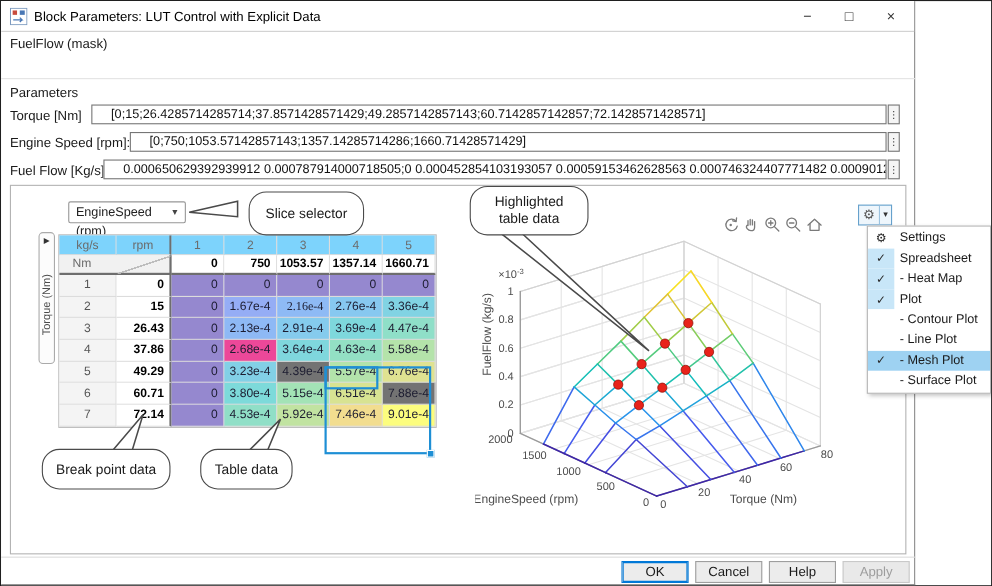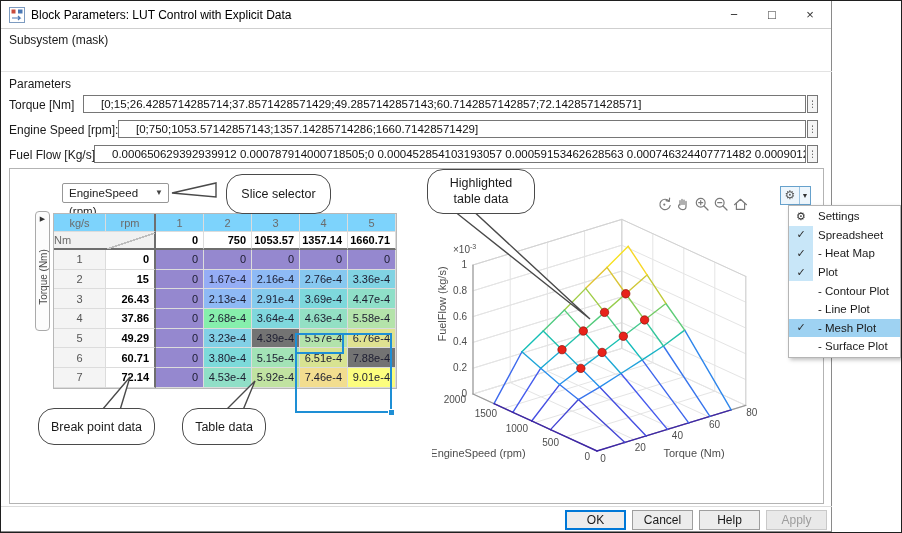--- a/index.html
+++ b/index.html
@@ -45,21 +45,21 @@
 
   
   #ss { position:absolute; left:43px; top:44px; border:1px solid #b8b8b8; background:#fff;
         display:grid; grid-template-columns:52px 50px repeat(5,48px); grid-template-rows:18px 18px repeat(7,19.7px); z-index:2; }
   #ss .c { border-right:1px solid #dcdcdc; border-bottom:1px solid #dcdcdc; display:flex; align-items:center; font-size:11px; overflow:hidden; }
   #ss .hc { background:#7dd3fc; color:#6b6b6b; justify-content:center; }
   #ss .rn { background:#f4f4f4; color:#555; justify-content:center; }
   #ss .bp { background:#fff; color:#000; font-weight:bold; justify-content:flex-end; padding-right:5px; }
   #ss .vh { background:#fff; color:#000; font-weight:bold; justify-content:flex-end; padding-right:5px; }
   #ss .heat { color:#1c1c30; justify-content:flex-end; padding-right:5px; }
-  #ss .nm { grid-column:1 / span 2; background:#f1f1f1; color:#6b6b6b; padding-left:0; position:relative; }
+  #ss .nm { grid-column:1 / span 2; background:#f1f1f1; color:#6b6b6b; padding-left:12px; position:relative; }
   #ss .thickR { border-right:2px solid #6e6e6e; }
   #ss .thickB { border-bottom:2px solid #6e6e6e; }
   .diag { position:absolute; left:53px; top:19px; width:48px; height:16px; z-index:3; pointer-events:none;
           background:linear-gradient(to bottom right, transparent calc(50% - 0.7px), #bdbdbd calc(50% - 0.7px), #bdbdbd calc(50% + 0.7px), transparent calc(50% + 0.7px)); }
   .sel-rect { position:absolute; left:241px; top:119px; width:97px; height:80px; border:2px solid #1e8fd5; z-index:4; pointer-events:none; }
   .sel-active { position:absolute; left:241px; top:119px; width:49px; height:21px; border:2px solid #1e8fd5; z-index:4; pointer-events:none; }
   .sel-handle { position:absolute; left:334px; top:195px; width:7px; height:7px; background:#1e8fd5; border:1px solid #fff; z-index:4; }
 
   
   #plot { position:absolute; left:422px; top:45px; z-index:1; }
@@ -100,21 +100,21 @@
         <rect x="2.5" y="2.5" width="4" height="4" fill="#c84b3c"></rect>
         <rect x="9" y="2.5" width="4.5" height="4" fill="#4a78b5"></rect>
         <path d="M3 11 h8 l-2 -2 m2 2 l-2 2" stroke="#4a78b5" fill="none" stroke-width="1.2"></path>
       </svg>
       <span class="title-text">Block Parameters: LUT Control with Explicit Data</span>
       <span class="winbtn btn-min">−</span>
       <span class="winbtn btn-max">□</span>
       <span class="winbtn btn-close">×</span>
     </div>
 
-    <div class="sec-head" style="top:32px;">Subsystem (mask)</div>
+    <div class="sec-head" style="top:32px;">FuelFlow (mask)</div>
     <div class="h-sep" style="top:70px;"></div>
     <div class="sec-head" style="top:76px;">Parameters</div>
 
     <div class="field-label" style="left:8px; top:97px;">Torque [Nm]</div>
     <div class="textbox" style="left:82px; top:94px; width:723px;">[0;15;26.4285714285714;37.8571428571429;49.2857142857143;60.7142857142857;72.1428571428571]</div>
     <div class="dots-btn" style="left:806px; top:94px;">⋮</div>
 
     <div class="field-label" style="left:8px; top:122px;">Engine Speed [rpm]:</div>
     <div class="textbox" style="left:117px; top:119px; width:688px;">[0;750;1053.57142857143;1357.14285714286;1660.71428571429]</div>
     <div class="dots-btn" style="left:806px; top:119px;">⋮</div>
@@ -154,34 +154,34 @@
           <div class="c bp thickR">0</div>
           <div class="c heat" style="background: rgb(149, 136, 207);">0</div>
           <div class="c heat" style="background: rgb(149, 136, 207);">0</div>
           <div class="c heat" style="background: rgb(149, 136, 207);">0</div>
           <div class="c heat" style="background: rgb(149, 136, 207);">0</div>
           <div class="c heat" style="background: rgb(149, 136, 207);">0</div>
           <div class="c rn">2</div>
           <div class="c bp thickR">15</div>
           <div class="c heat" style="background: rgb(149, 136, 207);">0</div>
           <div class="c heat" style="background: rgb(149, 173, 245);">1.67e-4</div>
-          <div class="c heat" style="background: rgb(142, 186, 245);">2.16e-4</div>
+          <div class="c heat" style="background: rgb(142, 186, 245); font-family: Liberation Serif, serif;">2.16e-4</div>
           <div class="c heat" style="background: rgb(135, 200, 240);">2.76e-4</div>
           <div class="c heat" style="background: rgb(129, 211, 227);">3.36e-4</div>
           <div class="c rn">3</div>
           <div class="c bp thickR">26.43</div>
           <div class="c heat" style="background: rgb(149, 136, 207);">0</div>
           <div class="c heat" style="background: rgb(142, 185, 245);">2.13e-4</div>
           <div class="c heat" style="background: rgb(133, 203, 237);">2.91e-4</div>
           <div class="c heat" style="background: rgb(126, 216, 220);">3.69e-4</div>
           <div class="c heat" style="background: rgb(143, 223, 200);">4.47e-4</div>
           <div class="c rn">4</div>
           <div class="c bp thickR">37.86</div>
           <div class="c heat" style="background: rgb(149, 136, 207);">0</div>
-          <div class="c heat" style="background: #86efac;">2.68e-4</div>
+          <div class="c heat" style="background: #ec4899;">2.68e-4</div>
           <div class="c heat" style="background: rgb(127, 215, 221);">3.64e-4</div>
           <div class="c heat" style="background: rgb(147, 224, 196);">4.63e-4</div>
           <div class="c heat" style="background: rgb(180, 227, 170);">5.58e-4</div>
           <div class="c rn">5</div>
           <div class="c bp thickR">49.29</div>
           <div class="c heat" style="background: rgb(149, 136, 207);">0</div>
           <div class="c heat" style="background: rgb(130, 208, 230);">3.23e-4</div>
           <div class="c heat" style="background: #737373;">4.39e-4</div>
           <div class="c heat" style="background: rgb(179, 227, 171);">5.57e-4</div>
           <div class="c heat" style="background: rgb(223, 226, 145);">6.76e-4</div>

